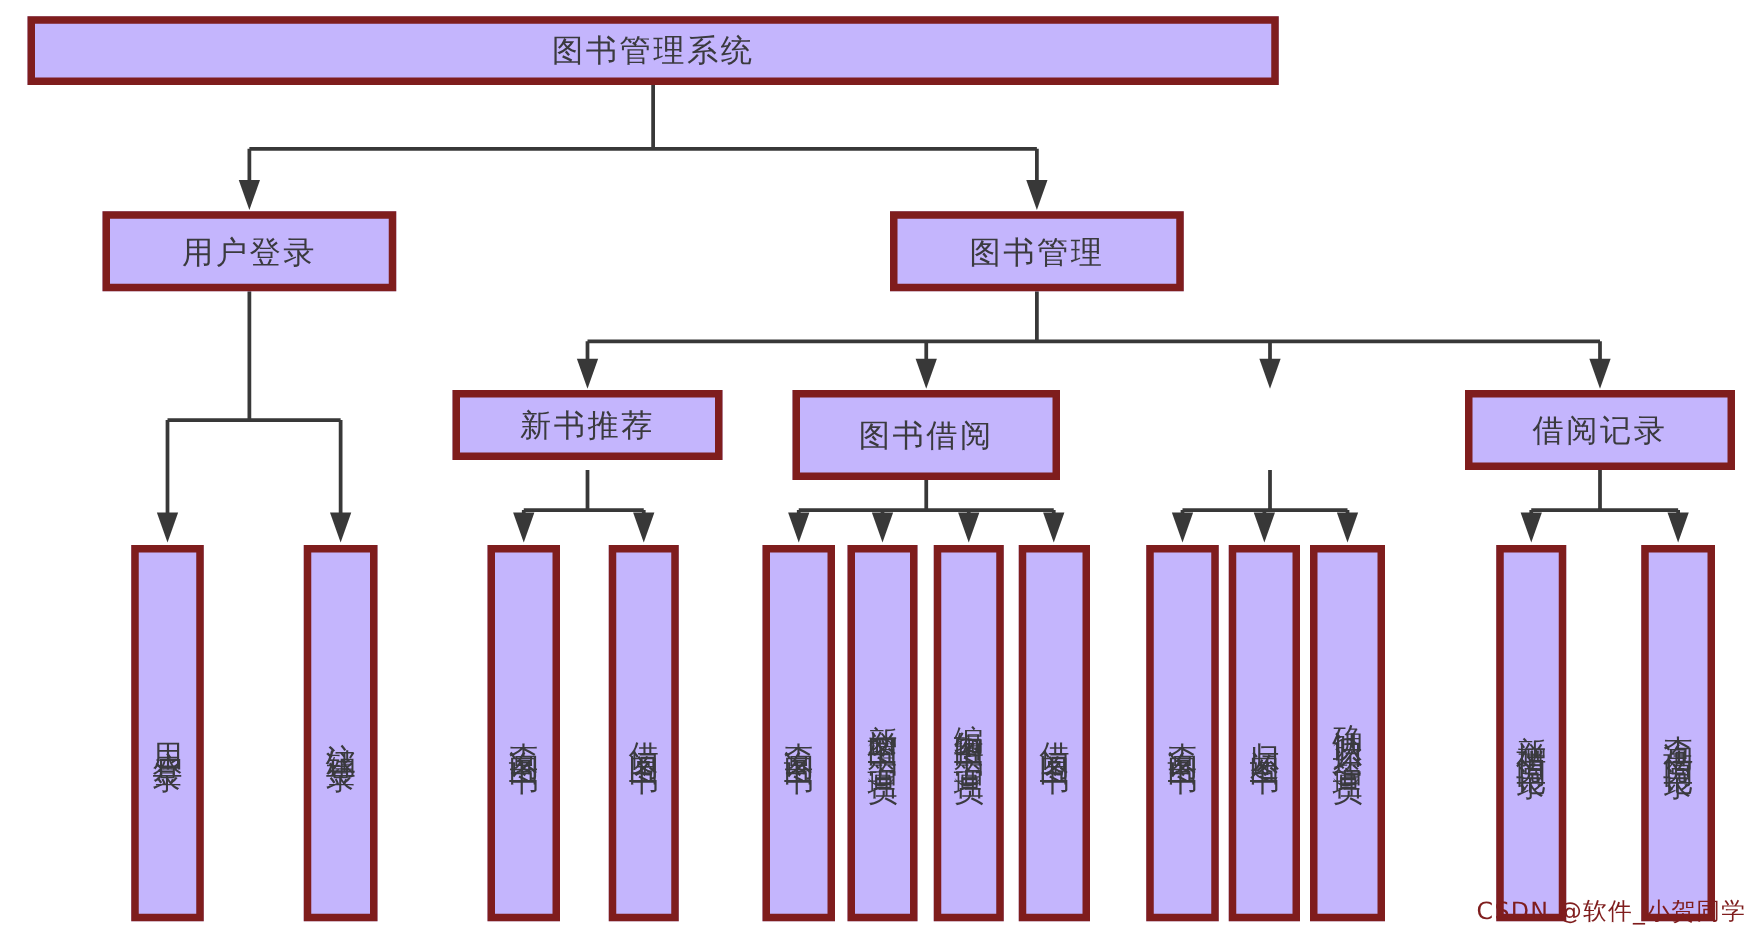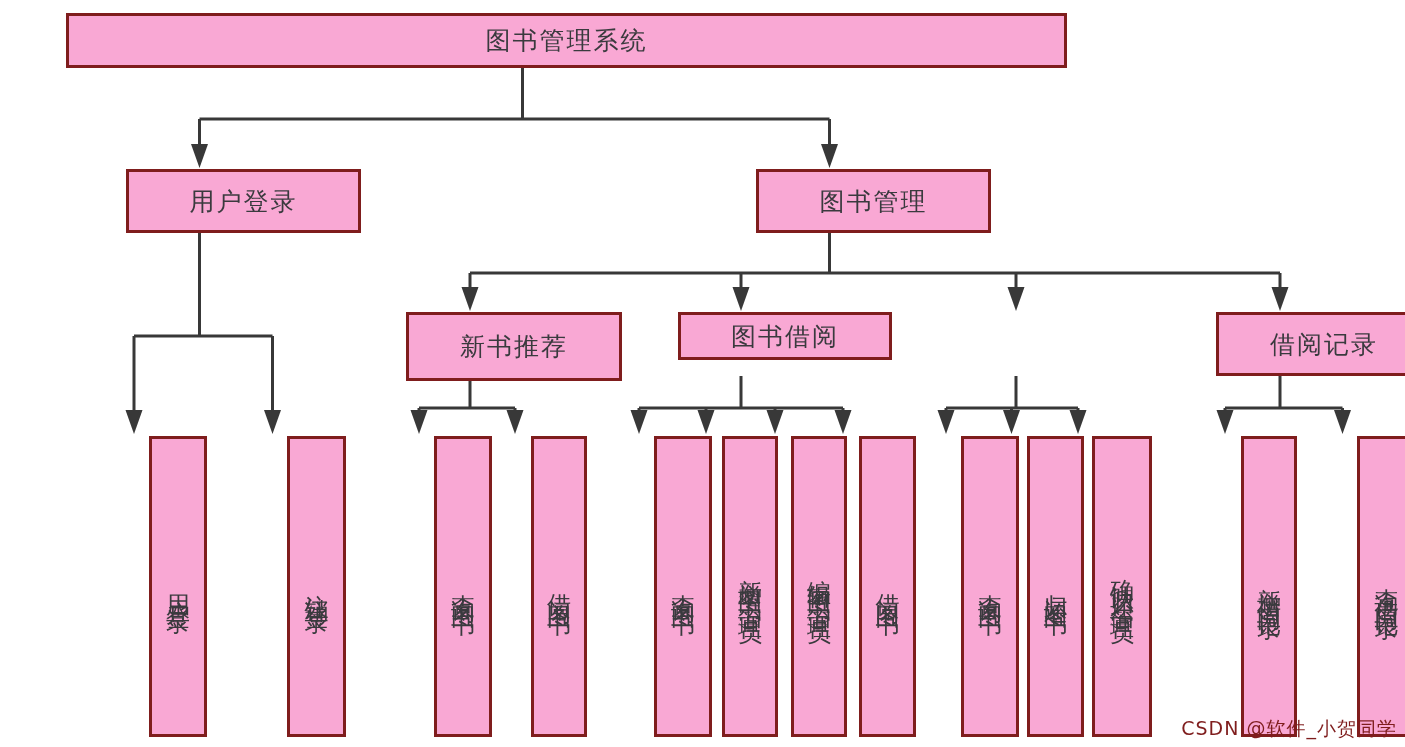--- a/index.html
+++ b/index.html
@@ -9,27 +9,26 @@
     background:#ffffff;
     overflow:hidden;
     font-family:"DejaVu Sans","Liberation Sans",sans-serif;
   }
   .connector-layer{
     position:absolute;left:0;top:0;width:1405px;height:747px;
     z-index:1;
   }
   .node{
     position:absolute;
-    background:#f9a8d4;
-    border:3px solid #7f1d1d;
+    background:#c4b5fd;
+    border:6px solid #7f1d1d;
     box-sizing:border-box;
     display:flex;align-items:center;justify-content:center;
     z-index:2;
     color:#3a3a3e;
-    margin-left:44px;
   }
   .hlabel{
     font-size:25px;
     letter-spacing:2px;
     font-weight:500;
     white-space:nowrap;
     line-height:1;
   }
   .vbox{top:436px;height:301px;}
   .vlabel{
@@ -118,24 +117,24 @@
     <span class="hlabel">图书管理系统</span>
   </div>
 
   <div class="node" style="left:82px;top:169px;width:235px;height:64px;">
     <span class="hlabel">用户登录</span>
   </div>
   <div class="node" style="left:712px;top:169px;width:235px;height:64px;">
     <span class="hlabel">图书管理</span>
   </div>
 
-  <div class="node" style="left:362px;top:312px;width:216px;height:69px;">
+  <div class="node" style="left:362px;top:312px;width:216px;height:56px;">
     <span class="hlabel">新书推荐</span>
   </div>
-  <div class="node" style="left:634px;top:312px;width:214px;height:48px;">
+  <div class="node" style="left:634px;top:312px;width:214px;height:72px;">
     <span class="hlabel">图书借阅</span>
   </div>
   <div class="node" style="left:1172px;top:312px;width:216px;height:64px;">
     <span class="hlabel">借阅记录</span>
   </div>
 
   <div class="node vbox" style="left:105px;width:58px;">
     <span class="vlabel">用户登录</span>
   </div>
   <div class="node vbox" style="left:243px;width:59px;">

